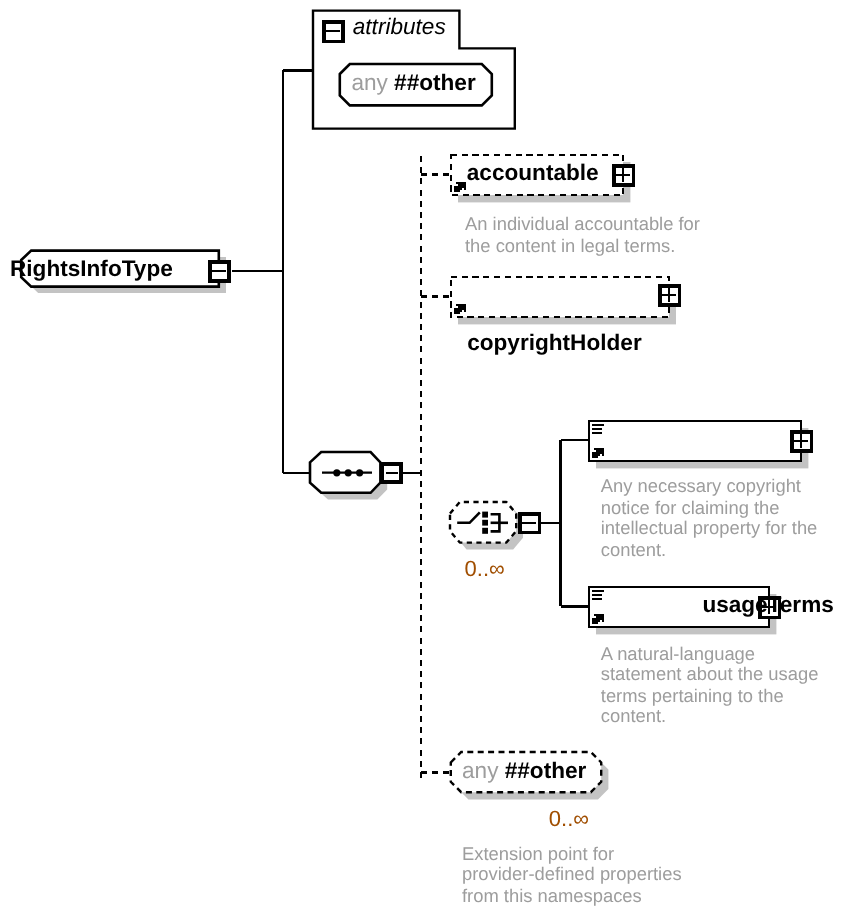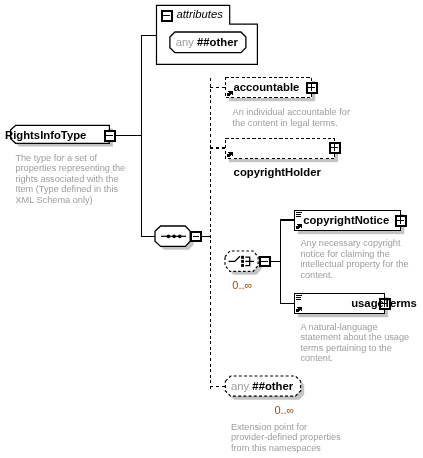--- a/index.html
+++ b/index.html
@@ -191,37 +191,31 @@
         <rect x="2" y="1" width="4.1" height="1.1"></rect>
         <rect x="0" y="2" width="6.1" height="1.1"></rect>
         <rect x="0" y="3" width="4.1" height="1.1"></rect>
         <rect x="5" y="3" width="1.1" height="1.1"></rect>
         <rect x="0" y="4" width="3.1" height="1.1"></rect>
       </g>
     </g>
   </svg>
 
   <div class="elabel" style="left:5px;top:128.8px;">RightsInfoType</div>
-  <div class="desc" style="left:15.4px;top:152.8px;width:130px;">The type for a set of
-properties representing the
-rights associated with the
-Item (Type defined in this
-XML Schema only)</div>
 
   <div class="attrlabel" style="left:176.4px;top:8px;">attributes</div>
 
   <div class="anylabel" style="left:175.7px;top:36.1px;"><span class="ns">any</span> <span class="val">##other</span></div>
 
   <div class="elabel" style="left:233.4px;top:80.7px;">accountable</div>
   <div class="desc" style="left:232.5px;top:107px;width:140px;">An individual accountable for
 the content in legal terms.</div>
 
   <div class="elabel" style="left:233.6px;top:141.7px;margin-top:24px;">copyrightHolder</div>
 
-  <div class="elabel" style="left:303.2px;top:213.5px;">copyrightNotice</div>
   <div class="desc" style="left:300.4px;top:238.3px;width:125px;">Any necessary copyright
 notice for claiming the
 intellectual property for the
 content.</div>
 
   <div class="elabel" style="left:303.2px;top:296.7px;margin-left:48px;">usageTerms</div>
   <div class="desc" style="left:300.4px;top:321.6px;width:125px;">A natural-language
 statement about the usage
 terms pertaining to the
 content.</div>

